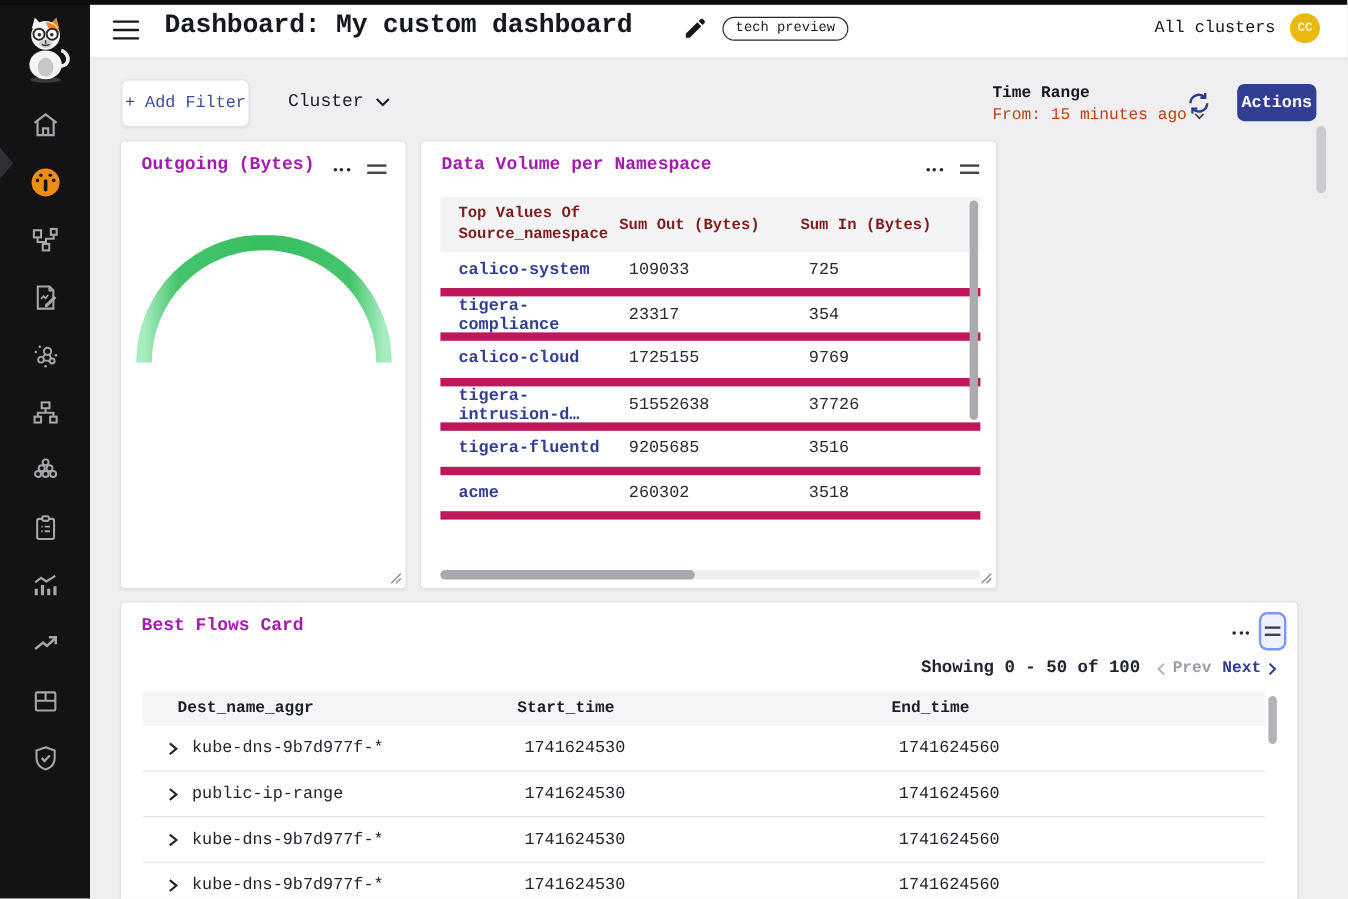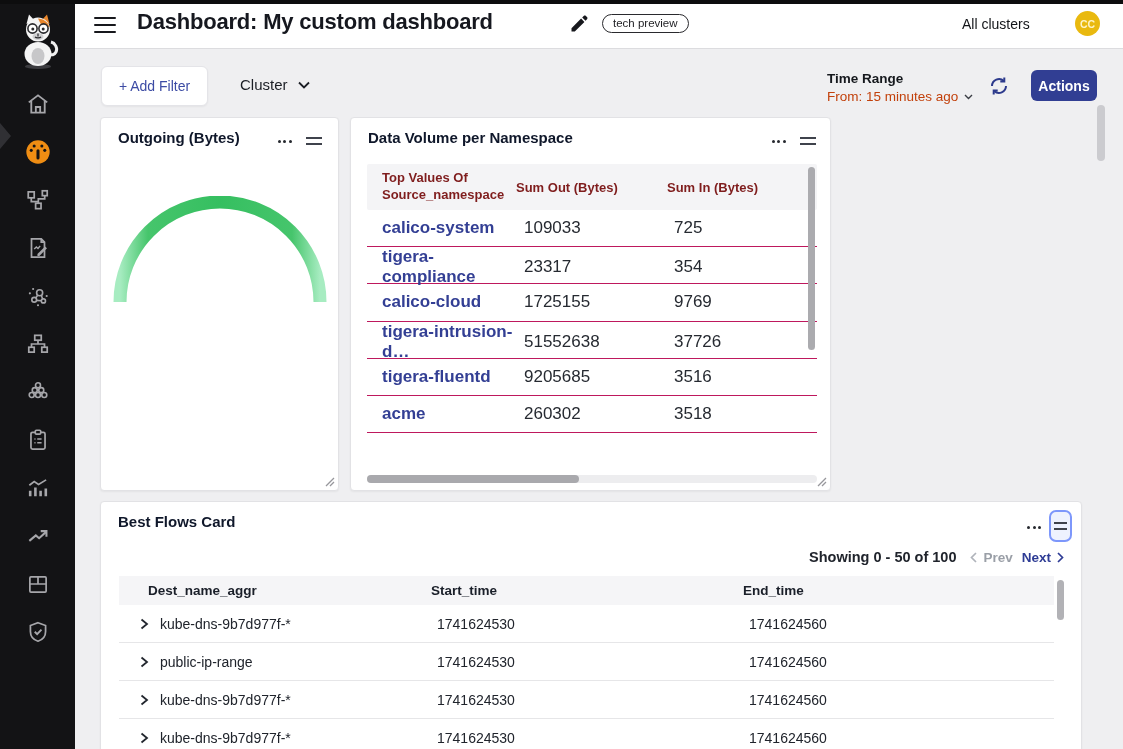--- a/index.html
+++ b/index.html
@@ -1,18 +1,18 @@
 <!DOCTYPE html>
 <html><head>
 <meta charset="utf-8">
 <style>
   html,body{margin:0;padding:0;background:#efeff1;}
   *{box-sizing:border-box;}
   .app{position:relative;width:1123px;height:749px;overflow:hidden;background:#efeff1;
-       font-family:Liberation Sans, sans-serif;color:#1b1e26;}
+       font-family:Liberation Mono, monospace;color:#1b1e26;}
 
   
   .topstrip{position:absolute;left:0;top:0;width:100%;height:4px;background:#0d0d0e;z-index:6;}
   .header{position:absolute;left:0;top:0;width:100%;height:49px;background:#ffffff;
           border-bottom:1px solid #dcdcdf;z-index:3;}
   .hamburger{position:absolute;left:94px;top:17px;width:22px;cursor:pointer;}
   .hamburger i{display:block;width:22px;height:2.4px;background:#17181d;border-radius:1px;margin-bottom:4.4px;}
   .page-title{position:absolute;left:137px;top:9px;font-size:22px;font-weight:800;color:#16181f;letter-spacing:-.2px;}
   .pencil{position:absolute;left:569px;top:14px;width:20px;height:20px;cursor:pointer;}
   .badge{position:absolute;left:602px;top:14px;padding:2px 10px 3px;border:1.3px solid #2a2a2e;border-radius:10px;
@@ -38,41 +38,41 @@
               font-weight:500;color:#1b1e25;cursor:pointer;justify-content:flex-end;}
   .tr-label{position:absolute;left:827px;top:71px;font-size:13.5px;font-weight:700;color:#15181d;}
   .tr-from{position:absolute;left:827px;top:89px;font-size:13.5px;color:#c2410c;display:flex;align-items:center;gap:6px;cursor:pointer;}
   .refresh{position:absolute;left:987px;top:74px;width:24px;height:24px;cursor:pointer;}
   .actions-btn{position:absolute;left:1031px;top:70px;width:66px;height:31px;background:#313e93;border-radius:6px;
                display:flex;align-items:center;justify-content:center;color:#fff;font-size:14px;font-weight:600;cursor:pointer;}
   .page-scroll{position:absolute;left:1097px;top:105px;width:8px;height:56px;background:#cbcbcf;border-radius:4px;cursor:pointer;}
 
   
   .card{position:absolute;background:#fff;border:1px solid #e2e2e5;border-radius:4px;box-shadow:0 1px 2px rgba(0,0,0,.05);}
-  .card-title{position:absolute;left:17px;top:11px;font-size:15px;font-weight:700;color:#0f172a;}
+  .card-title{position:absolute;left:17px;top:11px;font-size:15px;font-weight:700;color:#a21caf;}
   .dots{display:flex;gap:2.6px;cursor:pointer;padding:4px 0;}
   .dots i{width:3px;height:3px;border-radius:50%;background:#25282e;}
   .drag{display:flex;flex-direction:column;gap:4px;cursor:grab;padding:3px 0;}
   .drag i{width:16px;height:2px;background:#3f434c;}
   .resize-corner{position:absolute;right:3px;bottom:3px;width:10px;height:10px;cursor:nwse-resize;}
 
   .card-outgoing{left:100px;top:117px;width:239px;height:374px;}
   .card-outgoing .hdr-icons{position:absolute;right:16px;top:16px;display:flex;gap:14px;align-items:center;}
   .gauge-svg{position:absolute;left:9px;top:78px;}
   .gauge-value{position:absolute;left:0;top:193px;width:100%;text-align:center;font-size:19.5px;font-weight:700;
                color:#585c63;letter-spacing:.3px;}
 
   .card-datavolume{left:350px;top:117px;width:481px;height:374px;}
   .card-datavolume .hdr-icons{position:absolute;right:14px;top:16px;display:flex;gap:14px;align-items:center;}
   .dv-table{position:absolute;left:16px;top:46px;width:450px;}
   .dv-head{display:grid;grid-template-columns:149px 151px 1fr;background:#f4f4f6;height:46px;align-items:center;
            font-size:13px;font-weight:700;color:#7f1d1d;border-radius:2px;}
   .dv-head > div:first-child{padding-left:15px;line-height:1.3;}
   .dv-row{display:grid;grid-template-columns:149px 151px 1fr;height:37.2px;align-items:center;
-          border-bottom:1px solid #be185d;font-size:17px;}
+          border-bottom:7px solid #be185d;font-size:14px;}
   .dv-ns{padding-left:15px;color:#333f94;font-weight:700;cursor:pointer;}
   .dv-out{padding-left:8px;color:#262a31;}
   .dv-in{padding-left:7px;color:#262a31;}
   .dv-vthumb{position:absolute;right:2px;top:3px;width:7px;height:183px;background:#ababaf;border-radius:4px;cursor:pointer;}
   .dv-hscroll{position:absolute;left:16px;top:357px;width:450px;height:8px;background:#ededef;border-radius:4px;cursor:pointer;}
   .dv-hthumb{width:212px;height:8px;background:#a9a9ad;border-radius:4px;}
 
   .card-bestflows{left:100px;top:501px;width:982px;height:258px;}
   .bf-dots{position:absolute;left:926px;top:20px;}
   .bf-focusbox{position:absolute;left:948px;top:8px;width:23px;height:32px;border:2px solid #7d97fb;border-radius:7px;

